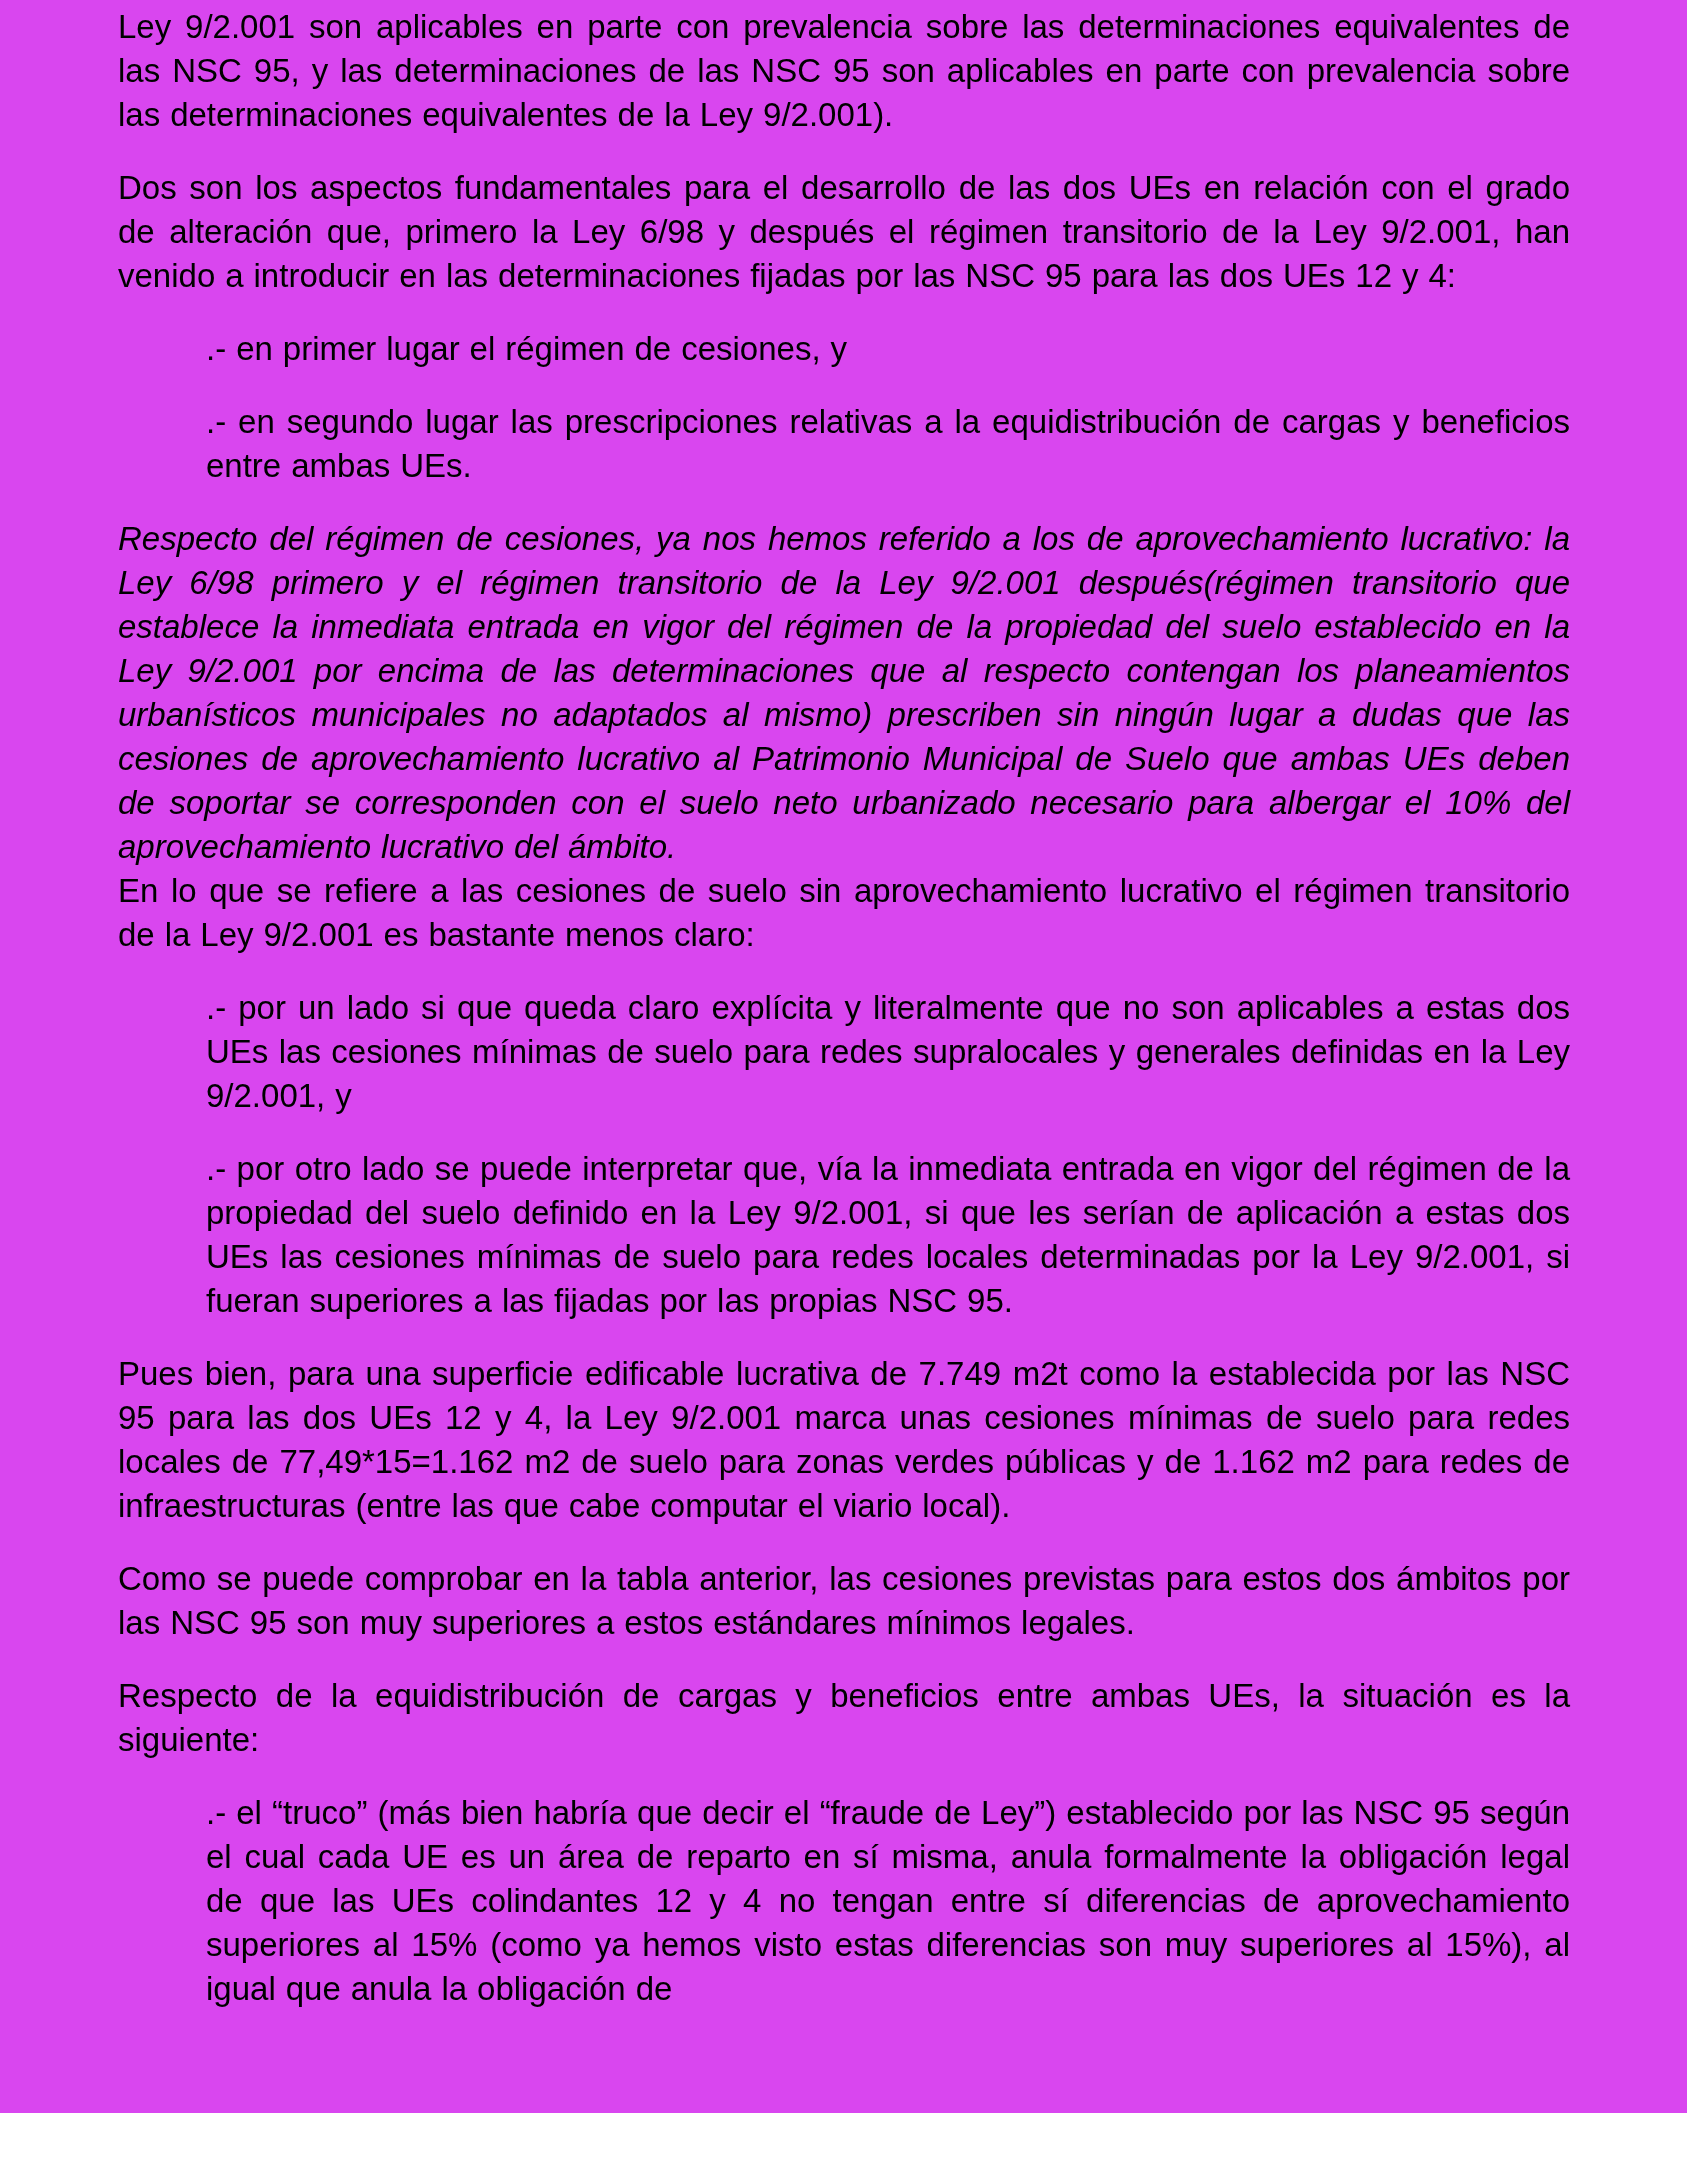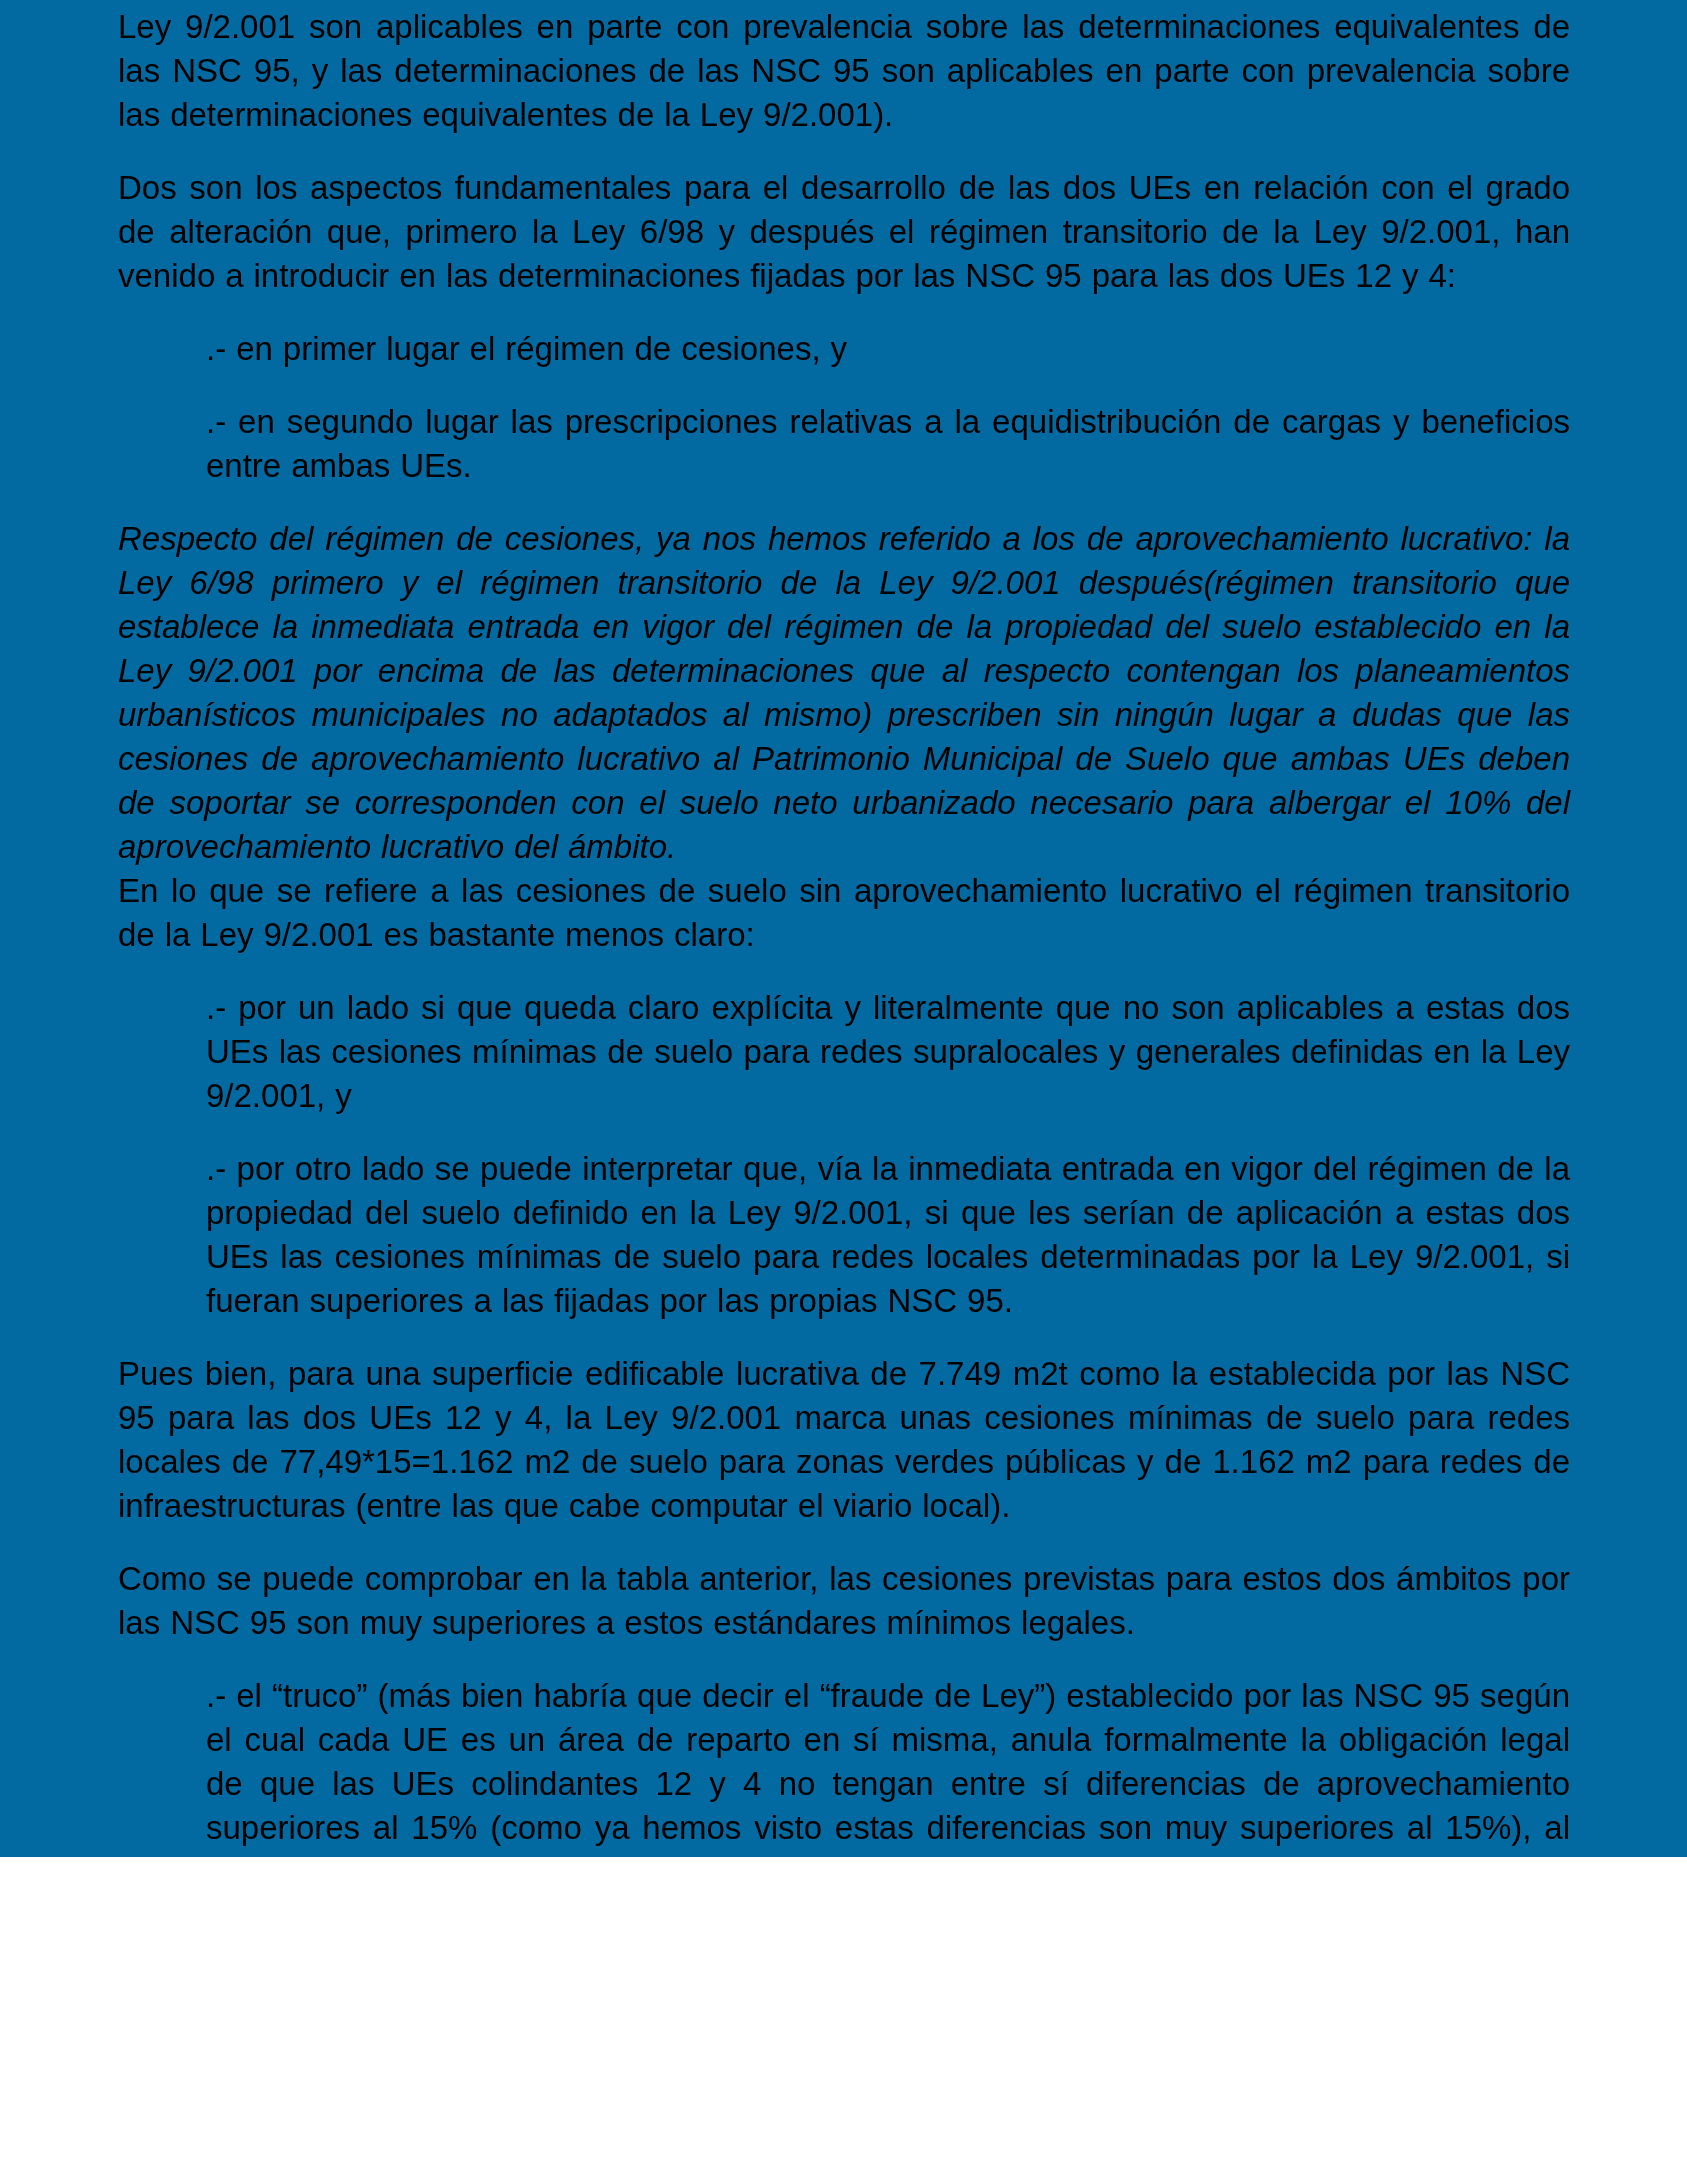--- a/index.html
+++ b/index.html
@@ -10,24 +10,24 @@
   body {
     width: 1688px;
     height: 2183px;
     overflow: hidden;
     font-family: "Liberation Sans", sans-serif;
     color: #000000;
   }
   .page {
     box-sizing: border-box;
     width: 1688px;
-    height: 1857px;
+    height: 2113px;
     padding: 4.6px 118px 0 118px;
     overflow: hidden;
-    background: #0369a1;
+    background: #d946ef;
   }
   .para {
     font-size: 33px;
     line-height: 44px;
     text-align: justify;
     margin: 0 0 29px 0;
     word-spacing: 0.8px;
   }
   .para.indent {
     margin-left: 88px;
@@ -44,15 +44,16 @@
   <p class="para">Ley 9/2.001 son aplicables en parte con prevalencia sobre las determinaciones equivalentes de las NSC 95, y las determinaciones de las NSC 95 son aplicables en parte con prevalencia sobre las determinaciones equivalentes de la Ley 9/2.001).</p>
   <p class="para">Dos son los aspectos fundamentales para el desarrollo de las dos UEs en relación con el grado de alteración que, primero la Ley 6/98 y después el régimen transitorio de la Ley 9/2.001, han venido a introducir en las determinaciones fijadas por las NSC 95 para las dos UEs 12 y 4:</p>
   <p class="para indent">.- en primer lugar el régimen de cesiones, y</p>
   <p class="para indent">.- en segundo lugar las prescripciones relativas a la equidistribución de cargas y beneficios entre ambas UEs.</p>
   <p class="para no-gap">Respecto del régimen de cesiones, ya nos hemos referido a los de aprovechamiento lucrativo: la Ley 6/98 primero y el régimen transitorio de la Ley 9/2.001 después(régimen transitorio que establece la inmediata entrada en vigor del régimen de la propiedad del suelo establecido en la Ley 9/2.001 por encima de las determinaciones que al respecto contengan los planeamientos urbanísticos municipales no adaptados al mismo) prescriben sin ningún lugar a dudas que las cesiones de aprovechamiento lucrativo al Patrimonio Municipal de Suelo que ambas UEs deben de soportar se corresponden con el suelo neto urbanizado necesario para albergar el 10% del aprovechamiento lucrativo del ámbito.</p>
   <p class="para">En lo que se refiere a las cesiones de suelo sin aprovechamiento lucrativo el régimen transitorio de la Ley 9/2.001 es bastante menos claro:</p>
   <p class="para indent">.- por un lado si que queda claro explícita y literalmente que no son aplicables a estas dos UEs las cesiones mínimas de suelo para redes supralocales y generales definidas en la Ley 9/2.001, y</p>
   <p class="para indent">.- por otro lado se puede interpretar que, vía la inmediata entrada en vigor del régimen de la propiedad del suelo definido en la Ley 9/2.001, si que les serían de aplicación a estas dos UEs las cesiones mínimas de suelo para redes locales determinadas por la Ley 9/2.001, si fueran superiores a las fijadas por las propias NSC 95.</p>
   <p class="para">Pues bien, para una superficie edificable lucrativa de 7.749 m2t como la establecida por las NSC 95 para las dos UEs 12 y 4, la Ley 9/2.001 marca unas cesiones mínimas de suelo para redes locales de 77,49*15=1.162 m2 de suelo para zonas verdes públicas y de 1.162 m2 para redes de infraestructuras (entre las que cabe computar el viario local).</p>
   <p class="para">Como se puede comprobar en la tabla anterior, las cesiones previstas para estos dos ámbitos por las NSC 95 son muy superiores a estos estándares mínimos legales.</p>
+  <p class="para">Respecto de la equidistribución de cargas y beneficios entre ambas UEs, la situación es la siguiente:</p>
   <p class="para indent">.- el “truco” (más bien habría que decir el “fraude de Ley”) establecido por las NSC 95 según el cual cada UE es un área de reparto en sí misma, anula formalmente la obligación legal de que las UEs colindantes 12 y 4 no tengan entre sí diferencias de aprovechamiento superiores al 15% (como ya hemos visto estas diferencias son muy superiores al 15%), al igual que anula la obligación de</p>
 </div>
 
 
 </body></html>

